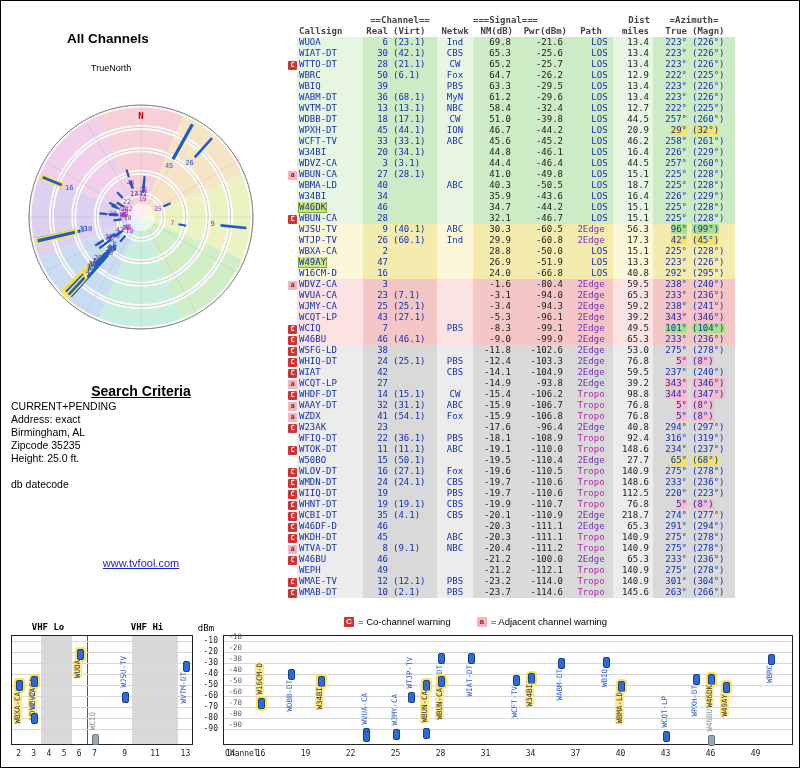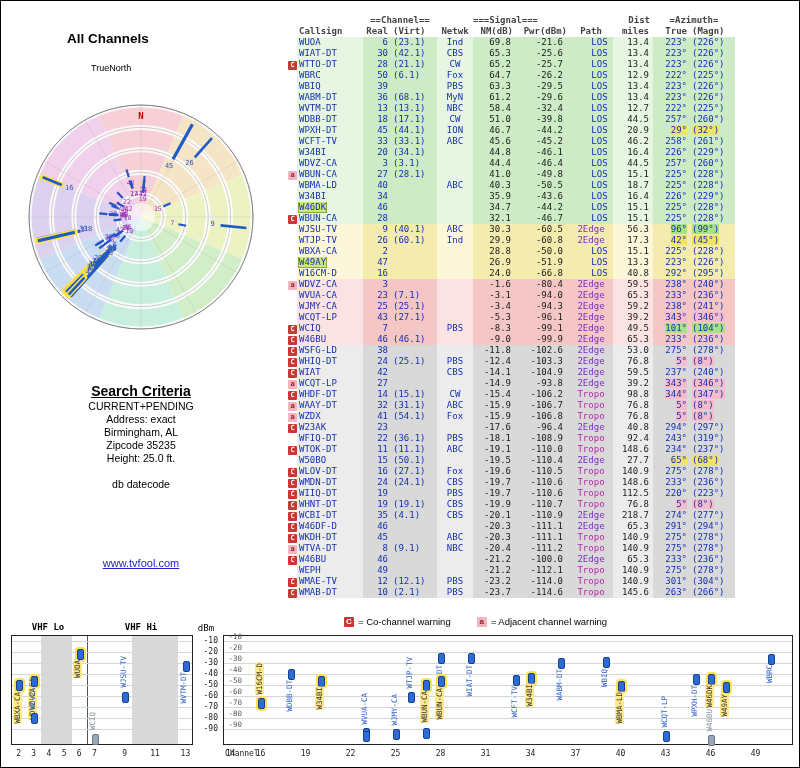--- a/index.html
+++ b/index.html
@@ -2,21 +2,21 @@
 <html><head>
 <meta charset="utf-8">
 <style>
   html,body{margin:0;padding:0;background:#fff;}
   .page{position:relative;width:800px;height:768px;background:#ffffff;border:1px solid #000;box-sizing:border-box;overflow:hidden;font-family:"DejaVu Sans Mono",monospace;}
   .abs{position:absolute;}
   
   .page-title{font-family:"Liberation Sans",sans-serif;font-weight:bold;font-size:13.5px;color:#000;text-align:center;}
   .truenorth{font-family:"Liberation Sans",sans-serif;font-size:9px;color:#000;text-align:left;}
   .search-head{font-family:"Liberation Sans",sans-serif;font-weight:bold;font-size:14px;text-decoration:underline;text-align:center;color:#000;}
-  .search-line{font-family:"Liberation Sans",sans-serif;font-size:10.5px;text-align:center;color:#000;}
+  .search-line{font-family:"Liberation Sans",sans-serif;font-size:10.5px;color:#000;}
   .site-link{font-family:"Liberation Sans",sans-serif;font-size:11px;text-align:center;color:#2222cc;text-decoration:underline;cursor:pointer;}
   
   .station-table{position:absolute;left:282px;top:14px;width:466px;font-size:9px;line-height:11px;}
   .trow,.hrow{display:grid;grid-template-columns:14px 66px 28px 46px 36px 42px 54px 44px 40px 36px 46px;height:11px;line-height:11px;}
   .hrow{height:11px;}
   .hcell{font-weight:bold;color:#444;}
   .h-ch{grid-column:3 / span 2;text-align:center;}
   .h-sig{grid-column:6 / span 3;}
   .h-di{grid-column:9;text-align:right;padding-right:3px;}
   .h-az{grid-column:10 / span 2;text-align:center;}
@@ -728,21 +728,21 @@
         <div class="trow b-x">
           <div class="tc c-mk"></div>
           <div class="tc c-cs"><span>WFIQ-DT</span></div>
           <div class="tc c-re">22</div>
           <div class="tc c-vi">(36.1)</div>
           <div class="tc c-ne">PBS</div>
           <div class="tc c-nm">-18.1</div>
           <div class="tc c-pw">-108.9</div>
           <div class="tc c-pa"><span class="pa-Tropo">Tropo</span></div>
           <div class="tc c-mi">92.4</div>
-          <div class="tc c-az"><span>243°</span></div>
+          <div class="tc c-az"><span>316°</span></div>
           <div class="tc c-ma"><span>(319°)</span></div>
         </div>
         <div class="trow b-x">
           <div class="tc c-mk"><span class="mk mk-C">C</span></div>
           <div class="tc c-cs"><span>WTOK-DT</span></div>
           <div class="tc c-re">11</div>
           <div class="tc c-vi">(11.1)</div>
           <div class="tc c-ne">ABC</div>
           <div class="tc c-nm">-19.1</div>
           <div class="tc c-pw">-110.0</div>
@@ -928,21 +928,21 @@
       <span class="lgbox c">C</span>
       <span>= Co-channel warning</span>
     </div>
     <div class="legend-item">
       <span class="lgbox a">a</span>
       <span>= Adjacent channel warning</span>
     </div>
   </div>
 
   <div class="axis-title" style="left:12px;top:621px;width:70px;">VHF Lo</div>
-  <div class="axis-title" style="left:100px;top:621px;width:80px;">VHF Hi</div>
+  <div class="axis-title" style="left:106px;top:621px;width:80px;">VHF Hi</div>
   <div class="axis-title" style="left:222px;top:624px;width:570px;margin-top:39px;">UHF</div>
   <div class="axis-title" style="left:193px;top:622px;width:24px;font-weight:normal;">dBm</div>
   <div class="ticktext" style="left:182px;top:748px;width:38px;margin-left:42px;">Channel</div>
 
 <div class="panel" style="left: 10px; top: 634px; width: 182px; height: 110px;"></div>
     <div class="panel" style="left: 222px; top: 634px; width: 570px; height: 110px;"></div>
     <div class="band" style="left: 40.3333px; top: 635px; width: 30.3333px; height: 108px;"></div>
     <div class="band" style="left: 131.333px; top: 635px; width: 45.5px; height: 108px;"></div>
     <div class="vline" style="left: 85.8333px; top: 635px; height: 108px;"></div>
     <div class="grid" style="left: 11px; top: 639.5px; width: 180px;"></div>

